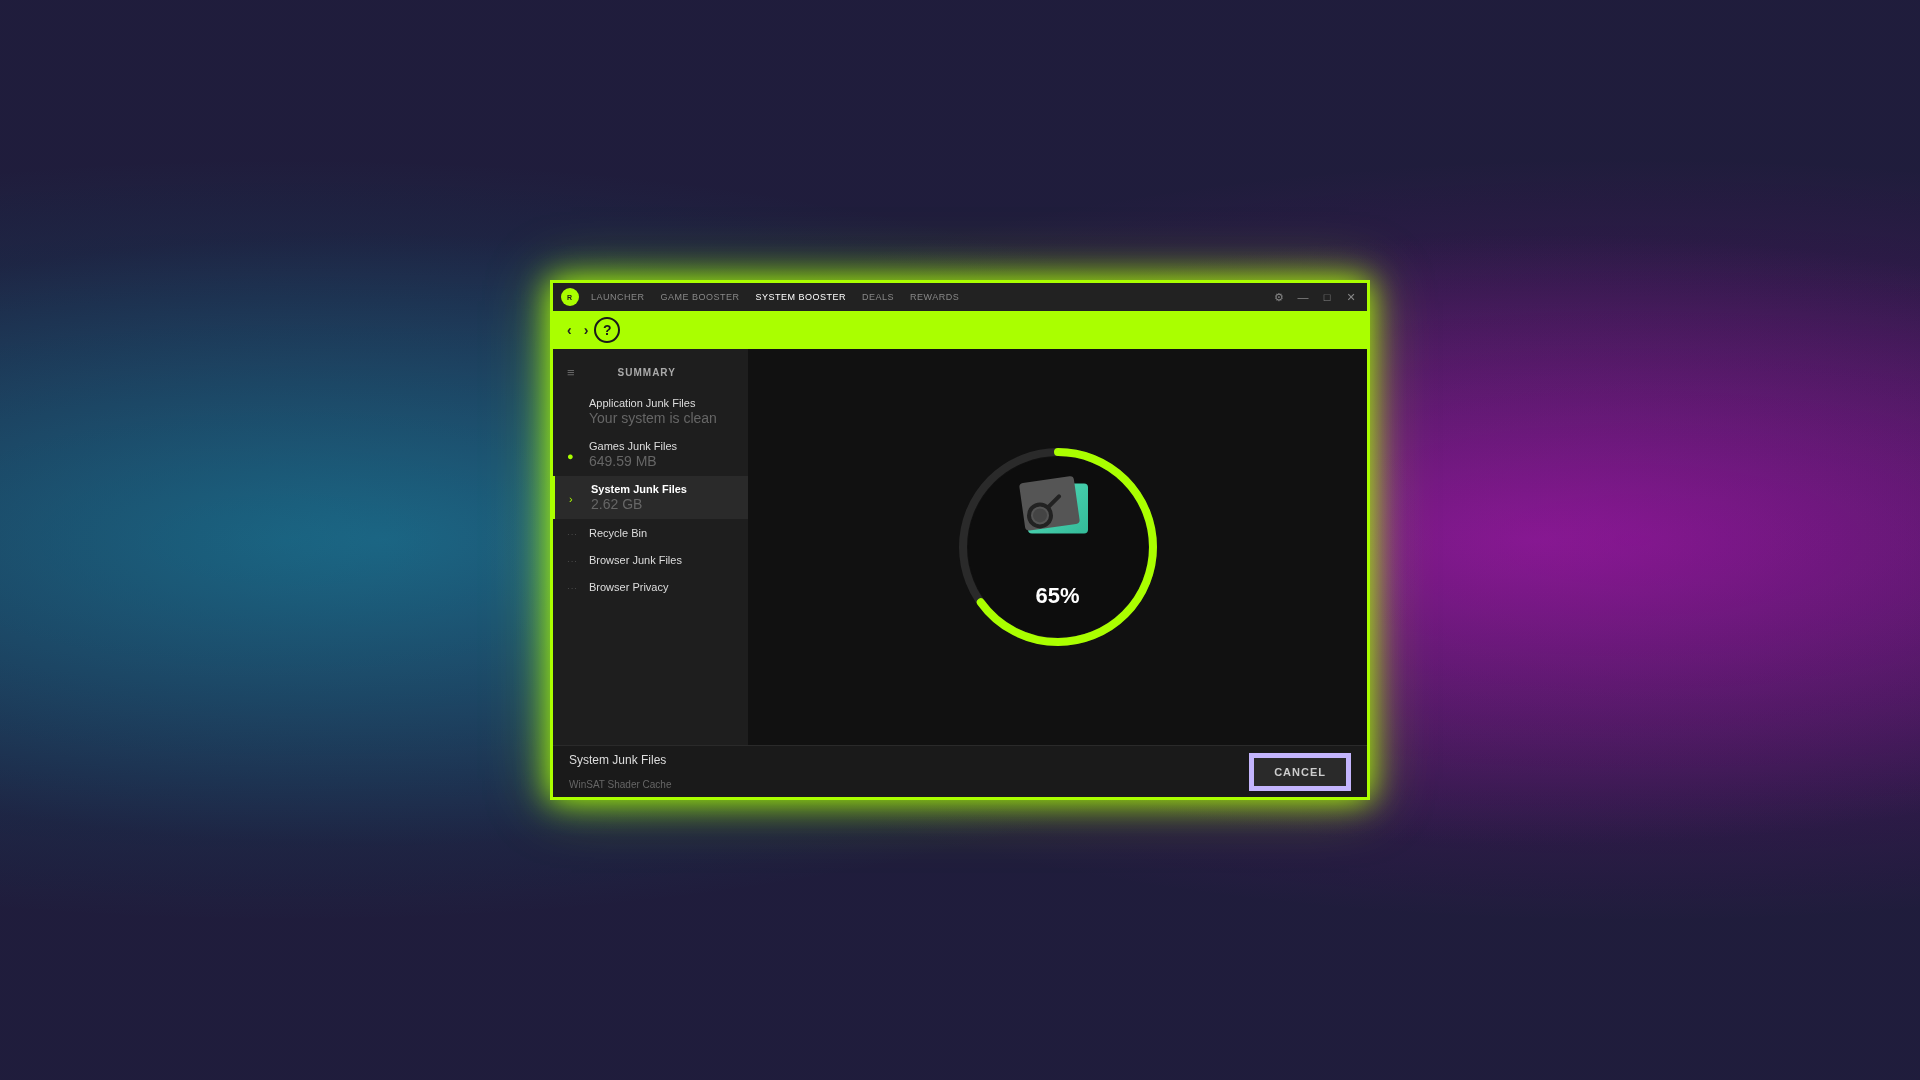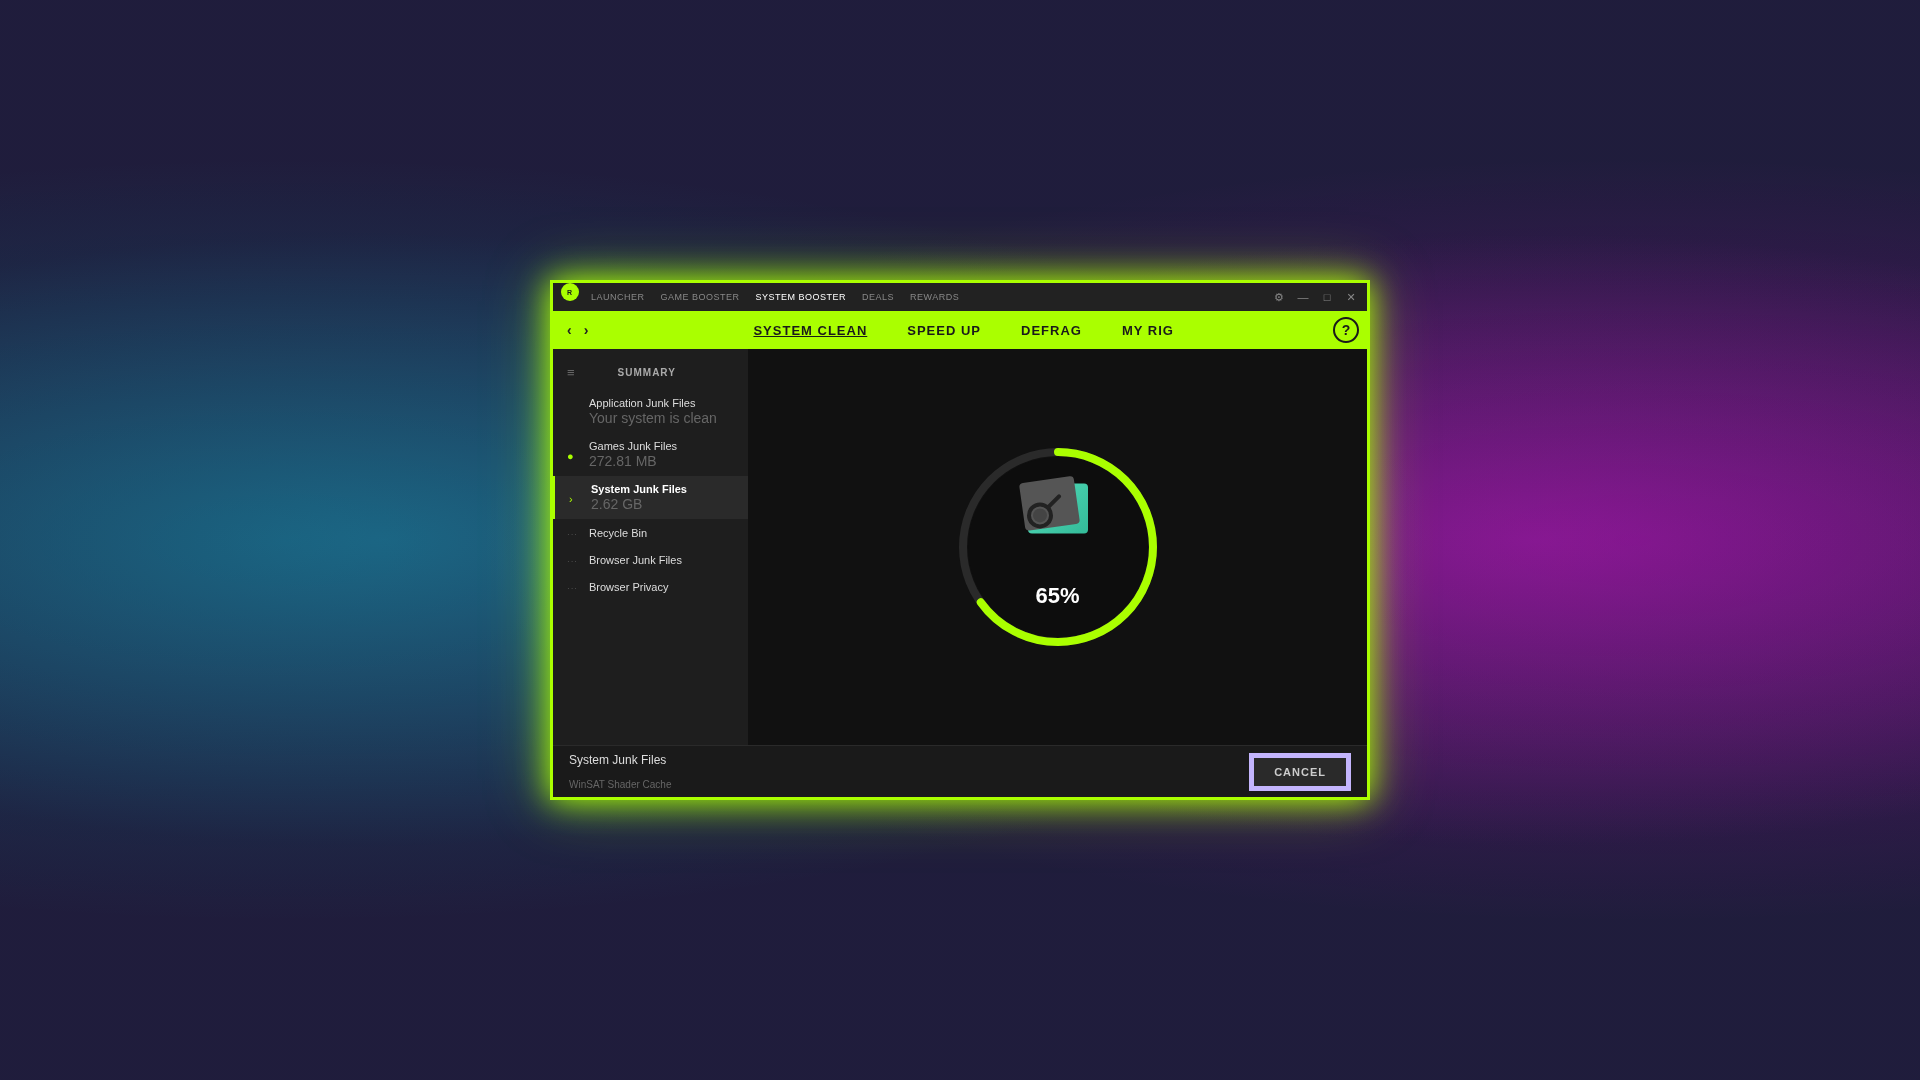--- a/index.html
+++ b/index.html
@@ -34,20 +34,21 @@
       display: flex;
       flex-direction: column;
       background: #1a1a1a;
     }
 
     
     .title-bar {
       background: #222222;
       height: 28px;
       display: flex;
+      align-items: center;
       padding: 0 8px;
       gap: 12px;
       flex-shrink: 0;
     }
     .title-bar-logo {
       width: 18px;
       height: 18px;
       background: #aaff00;
       border-radius: 50%;
       display: flex;
@@ -308,26 +309,20 @@
       <div class="title-bar-ctrl">⚙</div>
       <div class="title-bar-ctrl">—</div>
       <div class="title-bar-ctrl">□</div>
       <div class="title-bar-ctrl close">✕</div>
     </div>
   </div>
 
   <div class="nav-bar">
     <span class="nav-back">‹</span>
     <span class="nav-fwd">›</span>
-    <div class="nav-tabs">
-      <span class="nav-tab active">SYSTEM CLEAN</span>
-      <span class="nav-tab">SPEED UP</span>
-      <span class="nav-tab">DEFRAG</span>
-      <span class="nav-tab">MY RIG</span>
-    </div>
     <div class="nav-help">?</div>
   </div>
 
   <div class="main-content">
 
     <div class="sidebar">
       <div class="sidebar-header">
         <span class="sidebar-header-icon">≡</span>
         <span class="sidebar-header-label">SUMMARY</span>
       </div>
@@ -337,21 +332,21 @@
         <div class="sidebar-item-content">
           <div class="sidebar-item-name">Application Junk Files</div>
           <div class="sidebar-item-sub">Your system is clean</div>
         </div>
       </div>
 
       <div class="sidebar-item">
         <span class="sidebar-item-indicator green">●</span>
         <div class="sidebar-item-content">
           <div class="sidebar-item-name">Games Junk Files</div>
-          <div class="sidebar-item-sub">272.81 MB</div>
+          <div class="sidebar-item-sub">649.59 MB</div>
         </div>
       </div>
 
       <div class="sidebar-item active">
         <span class="sidebar-item-indicator arrow">›</span>
         <div class="sidebar-item-content">
           <div class="sidebar-item-name">System Junk Files</div>
           <div class="sidebar-item-sub">2.62 GB</div>
         </div>
       </div>

